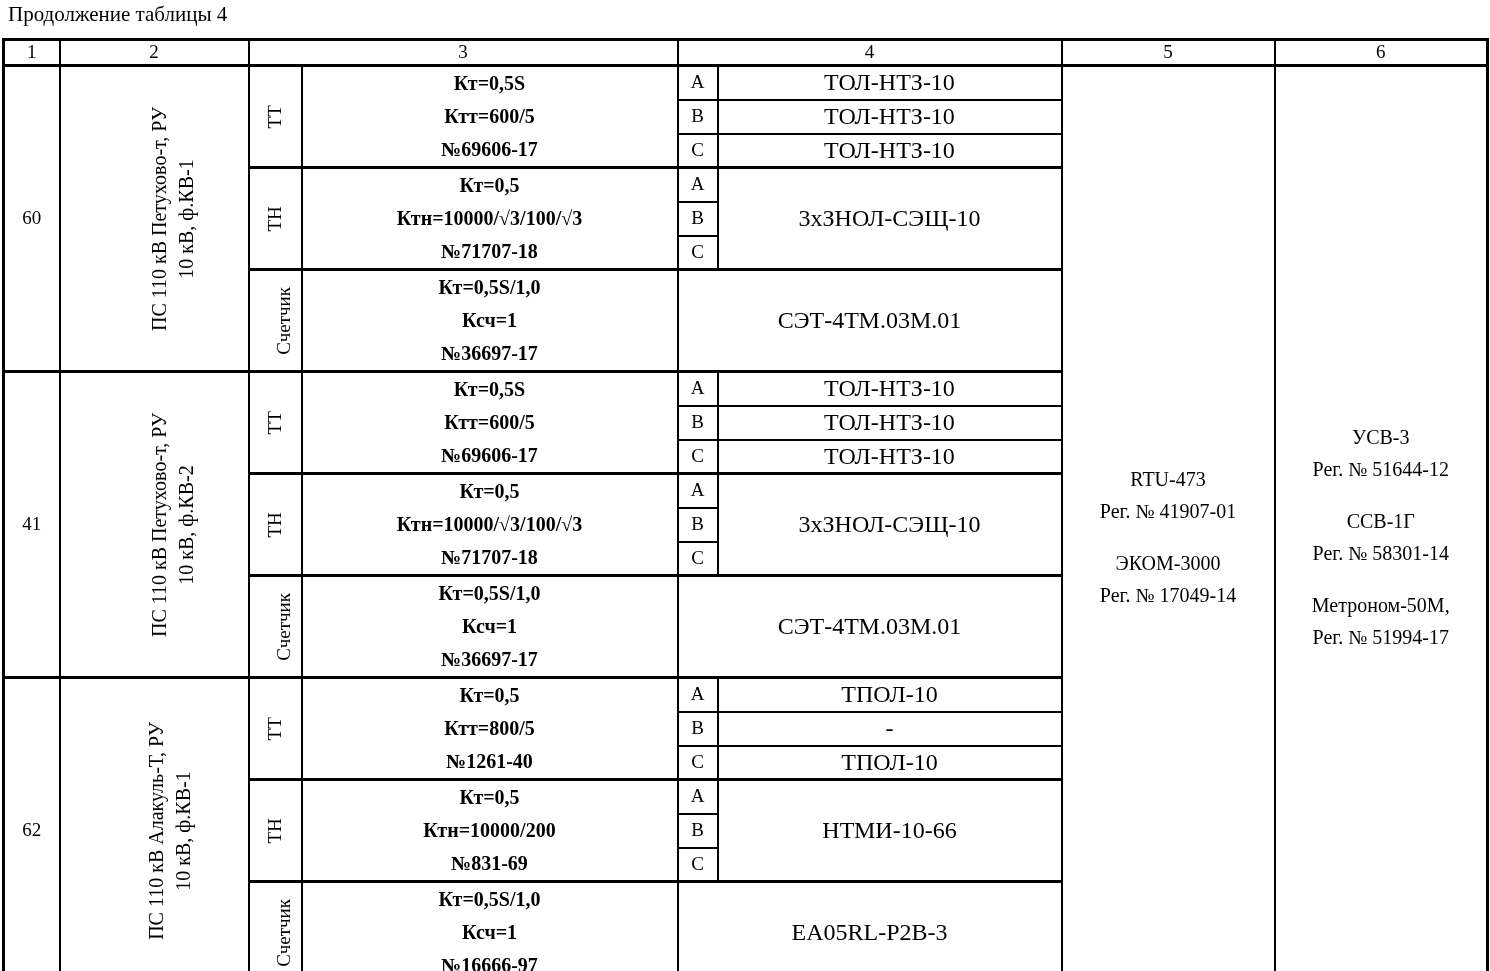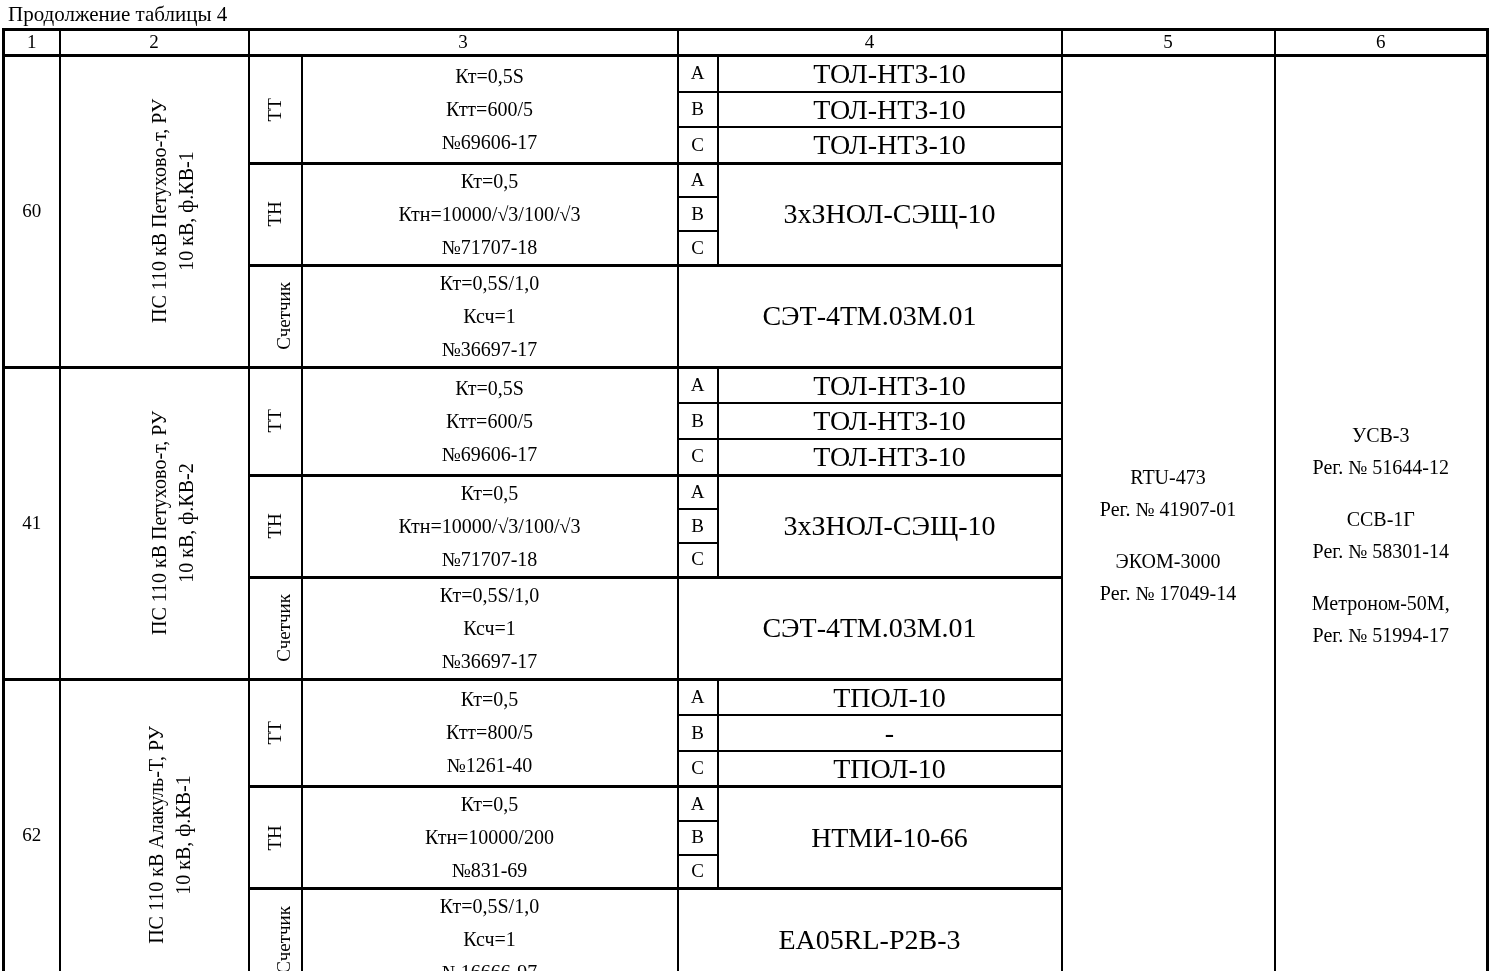--- a/index.html
+++ b/index.html
@@ -6,21 +6,21 @@
   .page {
     position: relative;
     width: 1490px;
     height: 971px;
     background: #fff;
     color: #000;
     font-family: "Liberation Serif", serif;
     overflow: hidden;
   }
   .title {
-    padding: 2px 0 0 8px;
+    padding: 2px 0 10px 8px;
     font-size: 21px;
     line-height: 25px;
     height: 26px;
     white-space: nowrap;
   }
   table.main {
     border-collapse: collapse;
     table-layout: fixed;
     width: 1486px;
     margin-left: 2px;
@@ -44,22 +44,22 @@
   td.station, td.seclabel { overflow: visible; }
   .vert {
     display: inline-block;
     transform: rotate(-90deg);
     white-space: nowrap;
     text-align: center;
     line-height: 1.35;
     font-size: 20px;
   }
   td.seclabel .vert { font-size: 19px; }
-  td.params div { line-height: 33px; white-space: nowrap; }
-  td.equip { font-size: 28px; }
+  td.params div { line-height: 33px; white-space: nowrap; font-weight: bold; }
+  td.equip { font-size: 24px; }
   td.phase { font-size: 19px; }
   td.ais, td.sync { font-size: 20px; }
   .stack {
     display: flex;
     flex-direction: column;
     justify-content: center;
     align-items: center;
     row-gap: 20px;
     margin-top: 24px;
   }

